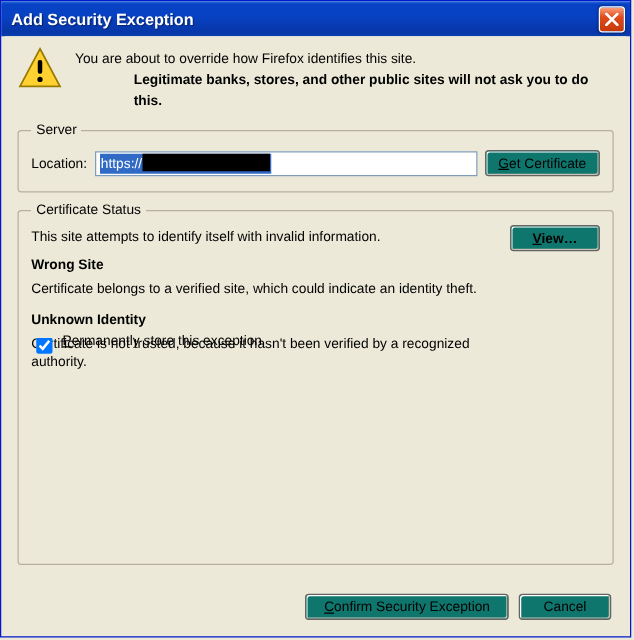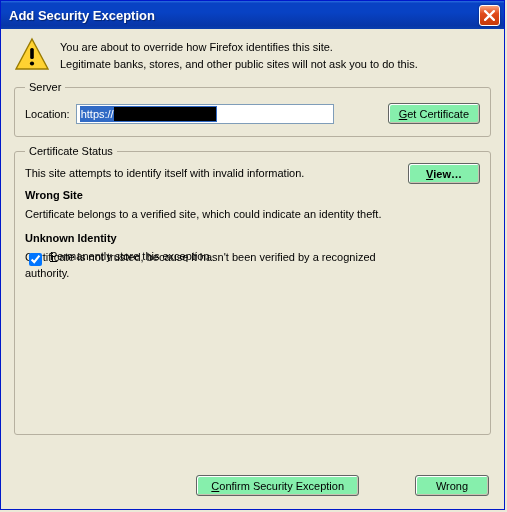--- a/index.html
+++ b/index.html
@@ -53,21 +53,21 @@
   .intro {
     display: flex;
     gap: 10px;
     margin-bottom: 8px;
   }
   .warn-icon {
     width: 36px; height: 36px;
     flex: 0 0 36px;
   }
   .intro-text { padding-top: 2px; line-height: 1.55; }
-  .intro-text .line2 { font-weight: normal; }
+  .intro-text .line2 { font-weight: bold; margin-left: 47px; }
 
   fieldset {
     border: 1px solid #b6b0a0;
     border-radius: 3px;
     margin: 0 0 8px 0;
     padding: 10px 10px 12px 10px;
     background: #ece9d8;
   }
   fieldset legend {
     padding: 0 4px;
@@ -99,30 +99,29 @@
   }
   .loc-input .redact {
     background: #000;
     display: inline-block;
     height: 14px;
     width: 102px;
     vertical-align: middle;
     margin-top:-2px;
   }
   .btn {
-    background: #86efac;
+    background: #0f766e;
     border: 1px solid #646464;
     border-radius: 3px;
     padding: 2px 10px;
     font-family: Tahoma, Arial, sans-serif;
     font-size: 11px;
     cursor: pointer;
     min-height: 21px;
     box-shadow: inset 1px 1px 0 #fff, inset -1px -1px 0 #c7c2b2;
-    margin-left: 48px;
   }
   .btn u { text-decoration: underline; }
   .cert-status {
     position: relative;
     padding-bottom: 6px;
     min-height: 290px;
   }
   .cert-status .view-btn {
     position: absolute;
     right: 10px;
@@ -213,17 +212,17 @@
       </div>
 
       <div class="perm-row">
         <input type="checkbox" checked="" style="">
         <label><u>P</u><span>ermanently store this exception</span></label>
       </div>
     </fieldset>
 
     <div class="footer">
       <button class="btn confirm"><u>C</u><span>onfirm Security Exception</span></button>
-      <button class="btn">Wrong</button>
+      <button class="btn">Cancel</button>
     </div>
 
   </div>
 </div>
 
 </body></html>

